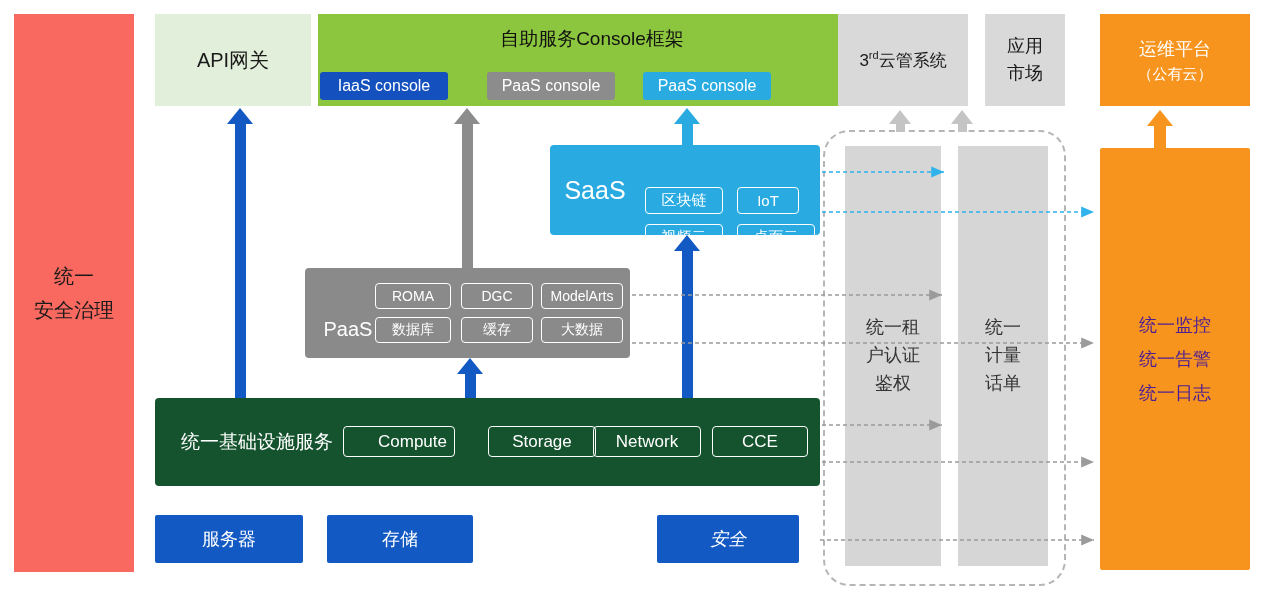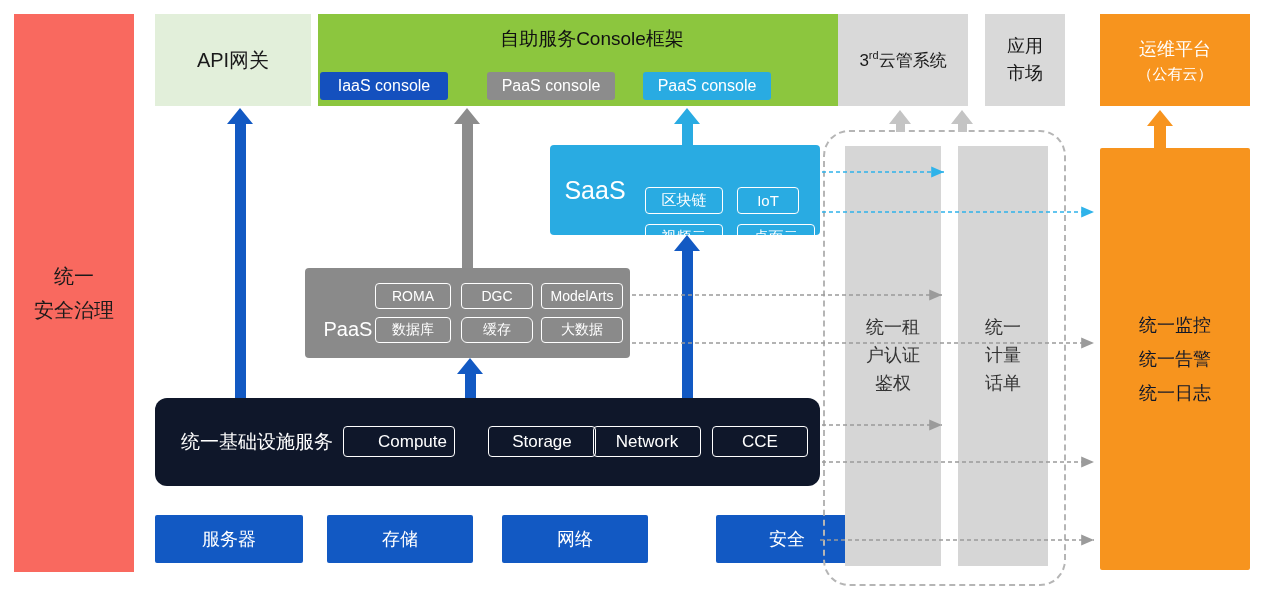--- a/index.html
+++ b/index.html
@@ -28,55 +28,55 @@
   .app-market  { left:985px; top:14px; width:80px; height:92px; background:#D9D9D9; color:#1a1a1a; font-size:18px; line-height:1.5; }
   .om-platform { left:1100px; top:14px; width:150px; height:92px; background:#F7941E; color:#fff; flex-direction:column; }
   .om-platform .l1 { font-size:18px; }
   .om-platform .l2 { font-size:15px; margin-top:4px; }
 
   
   .saas-box { left:550px; top:145px; width:270px; height:90px; background:#29ABE2; border-radius:4px; }
   .saas-label { left:15px; top:0; width:60px; height:100%; color:#fff; font-size:25px; }
   .paas-box { left:305px; top:268px; width:325px; height:90px; background:#8A8A8A; border-radius:4px; }
   .paas-label { left:14px; top:16px; width:58px; height:100%; color:#fff; font-size:20px; }
-  .infra-box { left:155px; top:398px; width:665px; height:88px; background:#0f172a; border-radius:12px; }
+  .infra-box { left:155px; top:398px; width:665px; height:88px; background:#14532d; border-radius:4px; }
   .infra-label { left:17px; top:0; width:170px; height:100%; color:#fff; font-size:19px; }
 
   .chip { border:1.5px solid #fff; border-radius:4px; color:#fff; }
   .chip-s { font-size:15px; height:27px;margin-top:28px; }
   .s1 { left:95px;  top:14px; width:78px; }
   .s2 { left:187px; top:14px; width:62px; }
   .s3 { left:95px;  top:51px; width:78px; }
   .s4 { left:187px; top:51px; width:78px; }
   .chip-p { font-size:14px; height:26px; }
   .p1 { left:70px;  top:15px; width:76px; }
   .p2 { left:156px; top:15px; width:72px; }
   .p3 { left:236px; top:15px; width:82px; }
   .p4 { left:70px;  top:49px; width:76px; }
-  .p5 { left:156px; top:49px; width:72px;border-radius:6px; }
+  .p5 { left:156px; top:49px; width:72px; }
   .p6 { left:236px; top:49px; width:82px; }
   .chip-i { font-size:17px; height:31px; }
   .i1 { left:188px; top:28px; width:112px;padding-left:27px; }
   .i2 { left:313px; top:28px; width:108px;margin-left:20px; }
   .i3 { left:438px; top:28px; width:108px; }
   .i4 { left:557px; top:28px; width:96px; }
 
   
   .hw { top:515px; height:48px; background:#1259C3; color:#fff; font-size:18px; border-radius:2px; }
   .hw1 { left:155px; width:148px; }
   .hw2 { left:327px; width:146px; }
   .hw3 { left:502px; width:146px; }
-  .hw4 { left:716px; width:142px; }
+  .hw4 { left:657px; width:142px;font-style:italic; }
 
   
   .dashed-wrap { left:823px; top:130px; width:243px; height:456px; border:2px dashed #B5B5B5; border-radius:26px; }
   .pipe { background:#D6D6D6; color:#333; font-size:18px; line-height:1.55; }
   .pipe-auth    { left:845px; top:146px; width:96px; height:420px; }
   .pipe-billing { left:958px; top:146px; width:90px; height:420px; }
-  .pipe-om { left:1100px; top:148px; width:150px; height:422px; background:#F7941E; color:#0f172a;
+  .pipe-om { left:1100px; top:148px; width:150px; height:422px; background:#F7941E; color:#4c1d95;
              font-size:18px; line-height:1.9; border-radius:2px; }
 
   
   .shaft { position:absolute; }
   .ahead { position:absolute; width:0; height:0; border-left:13px solid transparent; border-right:13px solid transparent; }
   .ahead-sm { position:absolute; width:0; height:0; border-left:11px solid transparent; border-right:11px solid transparent; }
 
   .blue  { background:#1259C3; } .b-blue  { border-bottom:16px solid #1259C3; }
   .grey  { background:#8C8C8C; } .b-grey  { border-bottom:16px solid #8C8C8C; }
   .cyan  { background:#29ABE2; } .b-cyan  { border-bottom:16px solid #29ABE2; }
@@ -136,21 +136,20 @@
   <div class="abs infra-box">
     <div class="abs center infra-label">统一基础设施服务</div>
     <div class="abs center chip chip-i i1">Compute</div>
     <div class="abs center chip chip-i i2">Storage</div>
     <div class="abs center chip chip-i i3">Network</div>
     <div class="abs center chip chip-i i4">CCE</div>
   </div>
 
   <div class="abs center hw hw1">服务器</div>
   <div class="abs center hw hw2">存储</div>
-  <div class="abs center hw hw3">网络</div>
   <div class="abs center hw hw4">安全</div>
 
   <div class="abs dashed-wrap"></div>
   <div class="abs center pre pipe pipe-auth">统一租
 户认证
 鉴权</div>
   <div class="abs center pre pipe pipe-billing">统一
 计量
 话单</div>
   <div class="abs center pre pipe-om">统一监控

